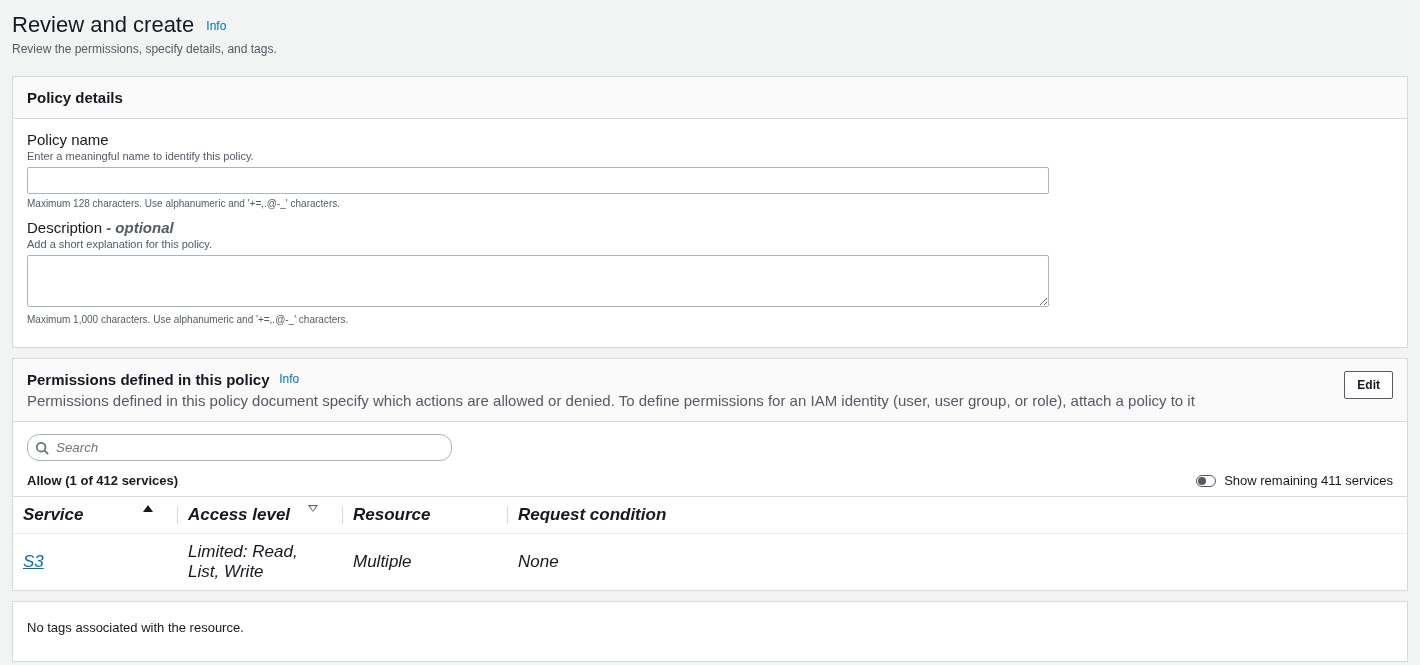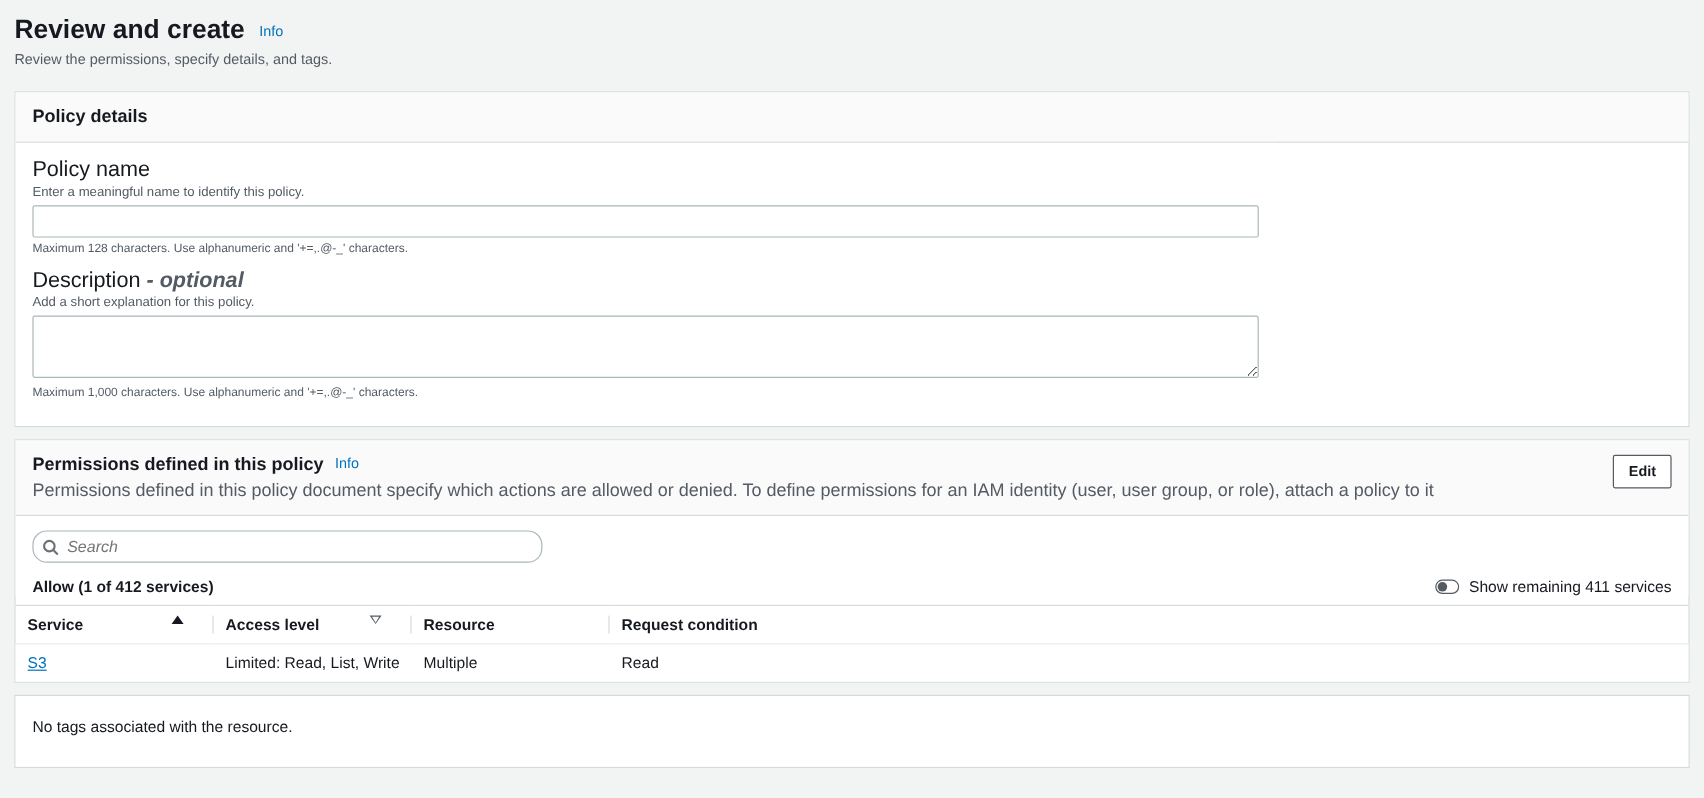--- a/index.html
+++ b/index.html
@@ -20,42 +20,42 @@
     width:1420px;
     font-family:"Amazon Ember","Helvetica Neue",Arial,sans-serif;
     font-size:13px;
     color:var(--text);
     background:var(--bg);
   }
   .wrap{padding:12px 12px 16px}
   
   .page-head{padding:0 0 10px}
   .page-head h1{font-size:22px;font-weight:400;margin:0}
-  .page-head h1 .bold{font-weight:700}
+  .page-head h1 .bold{font-weight:400}
   .info-link{color:var(--link);font-size:12px;vertical-align:2px;margin-left:6px;cursor:pointer}
   .page-desc{font-size:12px;color:var(--muted);margin-top:4px}
   
   .panel{
     background:var(--panel);
     border:1px solid var(--border);
     margin-top:10px;
     box-shadow:none;
   }
   .panel-head{
     padding:12px 14px;
     border-bottom:1px solid var(--border);
     background:#fafafa;
     display:flex;
     justify-content:space-between;
   }
   .panel-head.no-bottom{border-bottom:none;background:transparent}
   .panel-title{font-size:15px;font-weight:700;margin:0}
   .optional{font-style:italic;font-weight:700;color:var(--muted)}
   .panel-body{padding:12px 14px;background:var(--panel)}
-  .field-label{font-size:18px;font-weight:400;color:var(--text);margin:0}
+  .field-label{font-size:15px;font-weight:400;color:var(--text);margin:0}
   .field-help{font-size:11px;color:var(--muted);margin:2px 0 5px}
   .text-input, .textarea{
     width:100%;
     border:1px solid var(--border-dark);
     border-radius:2px;
     padding:5px 8px;
     font:inherit;
     background:#fff;
   }
   .textarea{height:52px;resize:vertical}
@@ -104,22 +104,23 @@
   }
   .toggle::after{
     content:"";position:absolute;left:1px;top:1px;width:8px;height:8px;
     border-radius:50%;background:#545b64;
   }
   
   table.perm-table{
     width:100%;border-collapse:collapse;margin-top:8px;table-layout:fixed
   }
   .perm-table th,.perm-table td{
-    text-align:left;padding:8px 10px;font-size:13px;
+    text-align:left;padding:8px 10px;font-size:17px;
     border-top:1px solid #eaeded;
+    font-style:italic;
   }
   .perm-table thead th{
     font-weight:700;border-top:1px solid var(--border);
     border-bottom:1px solid #eaeded;position:relative
   }
   .perm-table thead th:not(:last-child)::after{
     content:"";position:absolute;right:0;top:25%;height:50%;width:1px;background:#d5dbdb
   }
   .perm-table tbody tr{background:#fff}
   .link{color:var(--link);text-decoration:underline;cursor:pointer}
@@ -215,21 +216,21 @@
           </th>
           <th>Resource</th>
           <th>Request condition</th>
         </tr>
       </thead>
       <tbody>
         <tr>
           <td><span class="link">S3</span></td>
           <td>Limited: Read, List, Write</td>
           <td>Multiple</td>
-          <td>Read</td>
+          <td>None</td>
         </tr>
       </tbody>
     </table>
   </div>
 
   <div class="panel">
     <div class="panel-body">
       <p style="margin:6px 0 14px">No tags associated with the resource.</p>
 
     </div>

